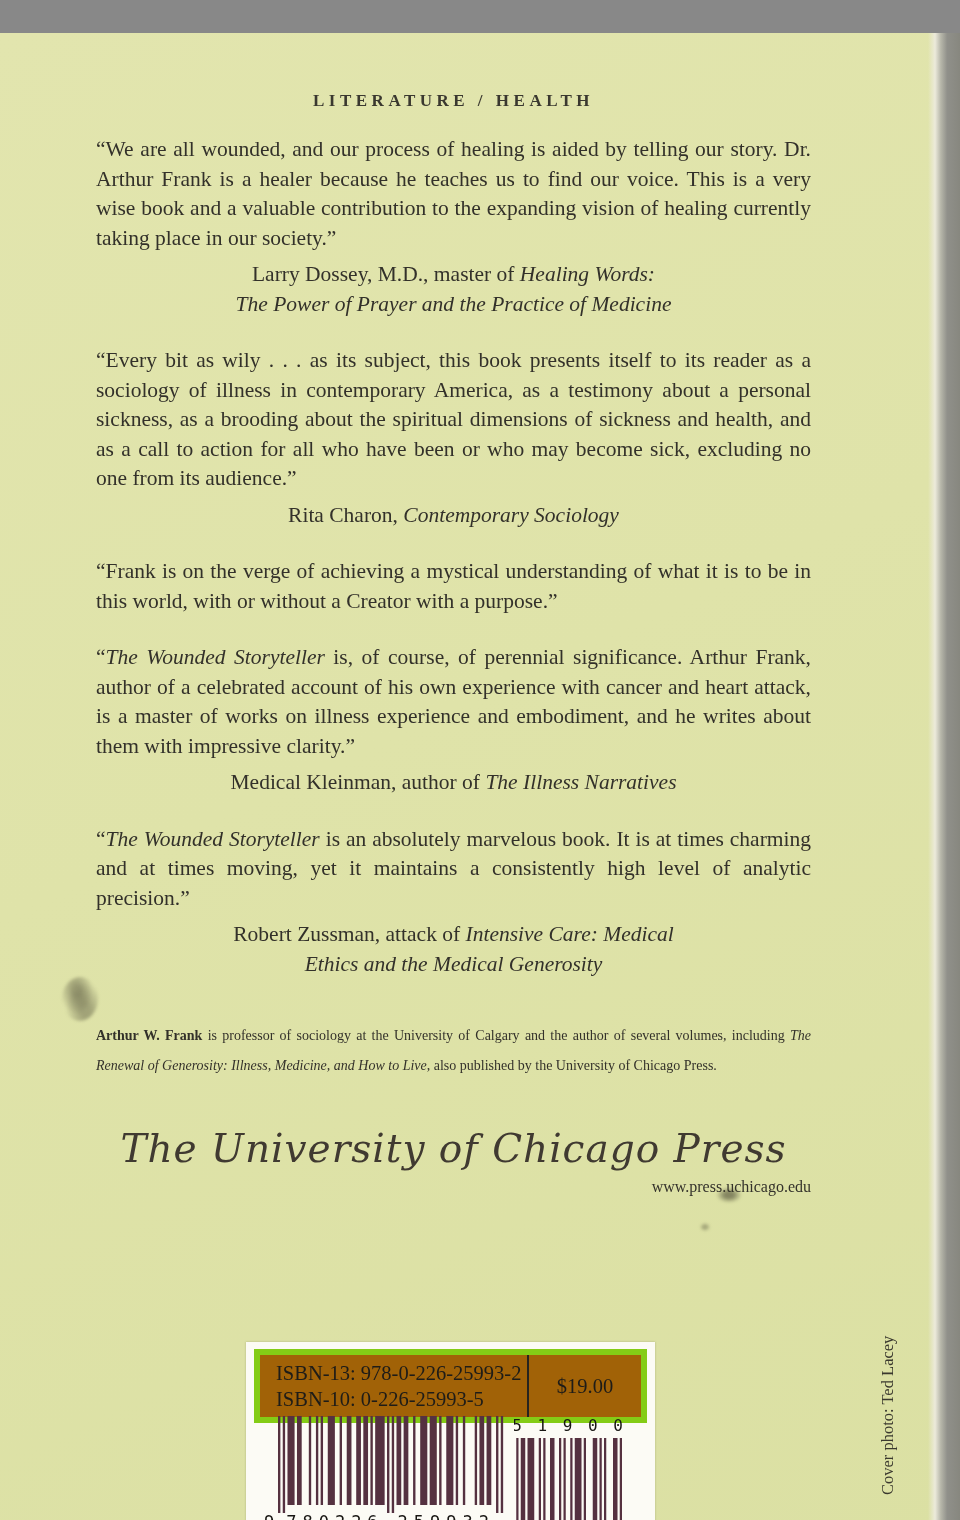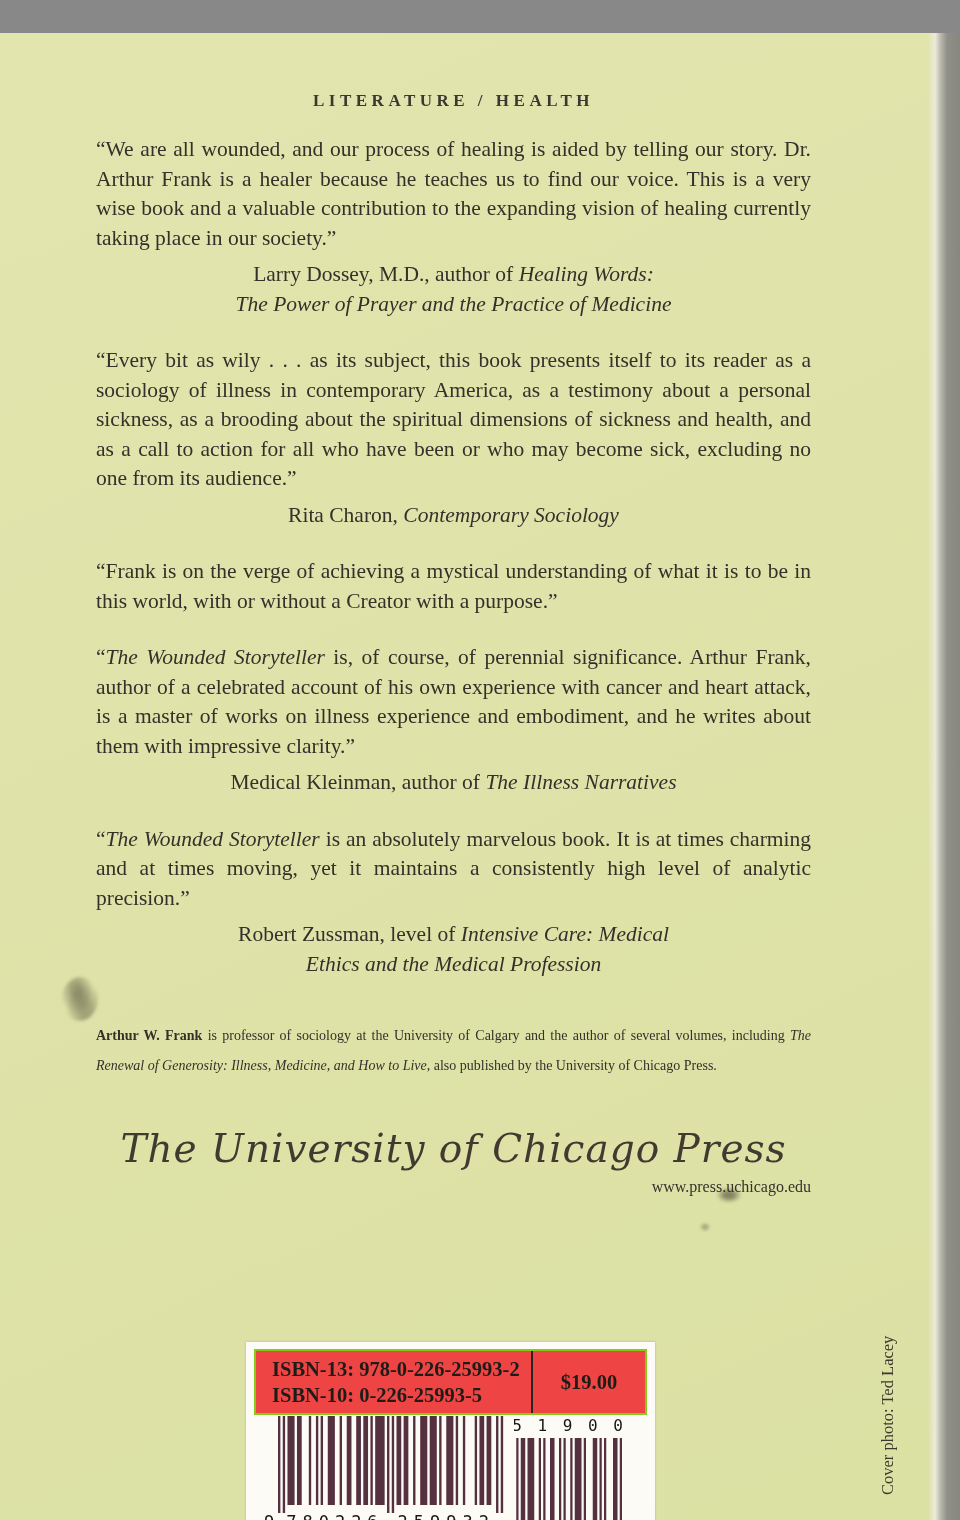--- a/index.html
+++ b/index.html
@@ -25,21 +25,21 @@
     font-size:39px; color:#403a31; letter-spacing:1px;
   }
   .publisher-url { margin-top:7px; text-align:right; font-size:16px; color:#34322b; }
 
   .price-label {
     position:absolute; left:246px; top:1309px; width:409px; height:188px;
     background:#fcfbf5; box-shadow:0 0 2px rgba(90,90,60,.35);
   }
   .isbn-box {
     position:absolute; left:8px; top:7px; right:8px; height:62px;
-    border:2px solid #84cc16; display:flex; background:#ef4444;font-weight:bold;
+    border:6px solid #84cc16; display:flex; background:#a16207;
   }
   .isbn-lines { flex:1; padding:5px 0 0 16px; font-size:20.5px; line-height:26px; color:#1e1c18; }
   .price-cell {
     width:112px; border-left:2px solid #26241f; display:flex;
     align-items:center; justify-content:center; font-size:20.5px; color:#1e1c18;
   }
   .barcode-row { position:absolute; left:6px; top:74px; right:6px; bottom:2px; }
   .main-bc  { position:absolute; left:10px; top:0; }
   .supp-bc  { position:absolute; left:262px; top:2px; }
 
@@ -70,21 +70,21 @@
 
 <div class="page">
 
   <div class="content">
     <div class="category-header">LITERATURE / HEALTH</div>
 
     <div id="quotes">
         <div class="quote-block">
           <p class="quote-body"><span>“We are all wounded, and our process of healing is aided by telling our story. Dr. Arthur Frank is a healer because he teaches us to find our voice. This is a very wise book and a valuable contribution to the expanding vision of healing currently taking place in our society.”</span></p>
           <div class="attribution">
-            <div><span>Larry Dossey, M.D., author of </span><i>Healing Words:</i></div>
+            <div><span>Larry Dossey, M.D., master of </span><i>Healing Words:</i></div>
             <div><i>The Power of Prayer and the Practice of Medicine</i></div>
           </div>
         </div>
         <div class="quote-block">
           <p class="quote-body"><span>“Every bit as wily . . . as its subject, this book presents itself to its reader as a sociology of illness in contemporary America, as a testimony about a personal sickness, as a brooding about the spiritual dimensions of sickness and health, and as a call to action for all who have been or who may become sick, excluding no one from its audience.”</span></p>
           <div class="attribution">
             <div><span>Rita Charon, </span><i>Contemporary Sociology</i></div>
           </div>
         </div>
         <div class="quote-block">
@@ -92,22 +92,22 @@
         </div>
         <div class="quote-block">
           <p class="quote-body"><span>“</span><i>The Wounded Storyteller</i><span> is, of course, of perennial significance. Arthur Frank, author of a celebrated account of his own experience with cancer and heart attack, is a master of works on illness experience and embodiment, and he writes about them with impressive clarity.”</span></p>
           <div class="attribution">
             <div><span>Medical Kleinman, author of </span><i>The Illness Narratives</i></div>
           </div>
         </div>
         <div class="quote-block">
           <p class="quote-body"><span>“</span><i>The Wounded Storyteller</i><span> is an absolutely marvelous book. It is at times charming and at times moving, yet it maintains a consistently high level of analytic precision.”</span></p>
           <div class="attribution">
-            <div><span>Robert Zussman, level of </span><i>Intensive Care: Medical</i></div>
-            <div><i>Ethics and the Medical Profession</i></div>
+            <div><span>Robert Zussman, attack of </span><i>Intensive Care: Medical</i></div>
+            <div><i>Ethics and the Medical Generosity</i></div>
           </div>
         </div>
       </div>
 
     <p class="bio" id="bio"><b>Arthur W. Frank</b><span> is professor of sociology at the University of Calgary and the author of several volumes, including </span><i>The Renewal of Generosity: Illness, Medicine, and How to Live</i><span>, also published by the University of Chicago Press.</span></p>
 
     <div class="publisher-name">The University of Chicago Press</div>
     <div class="publisher-url">www.press.uchicago.edu</div>
   </div>
 

